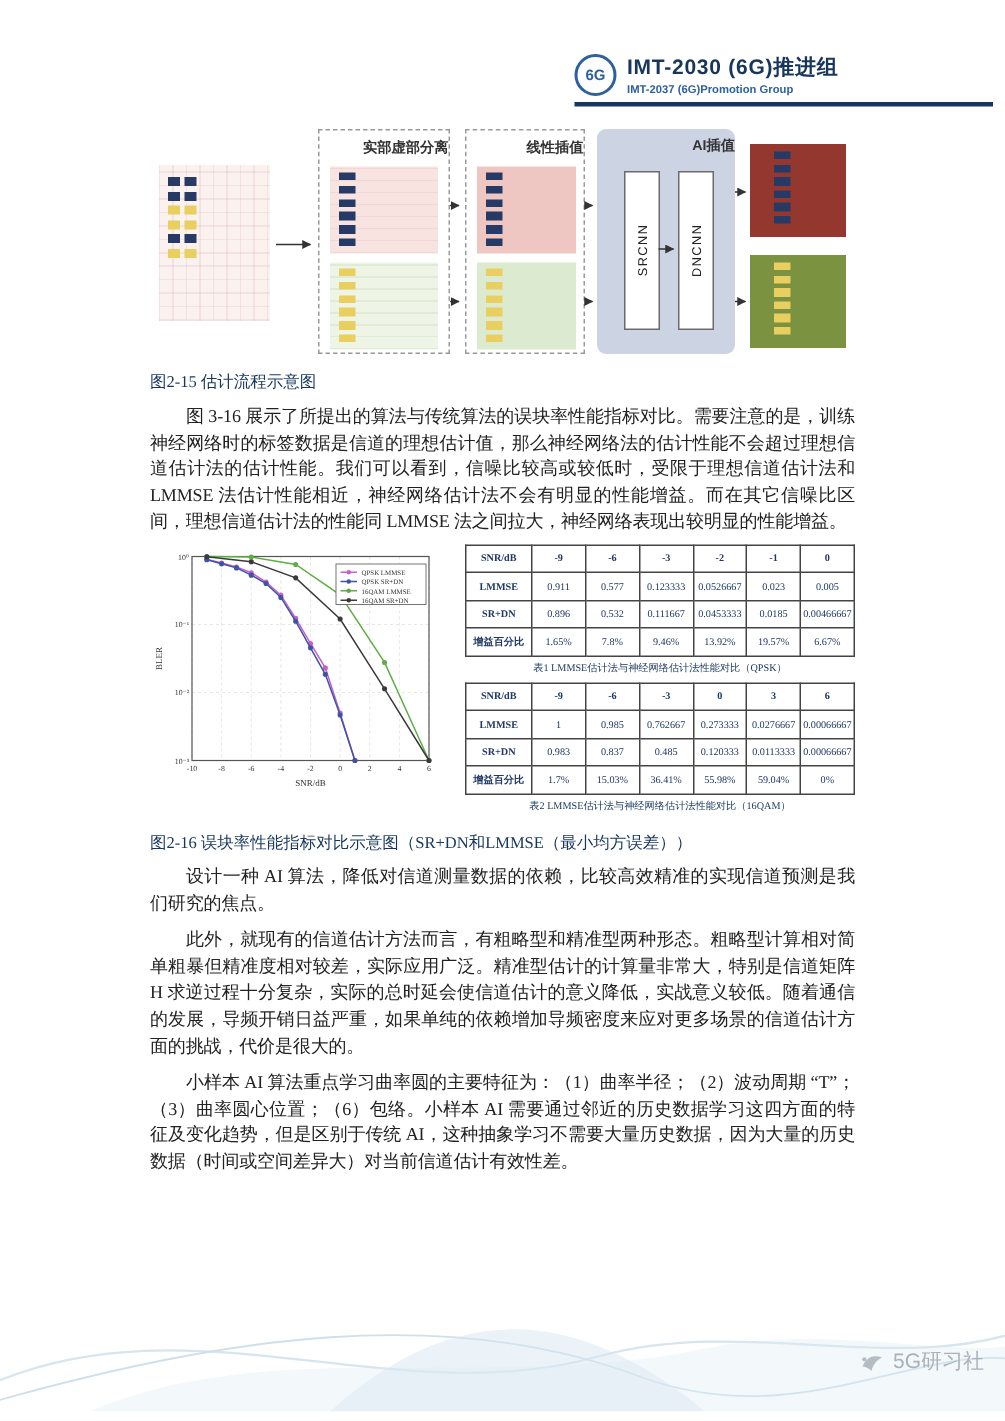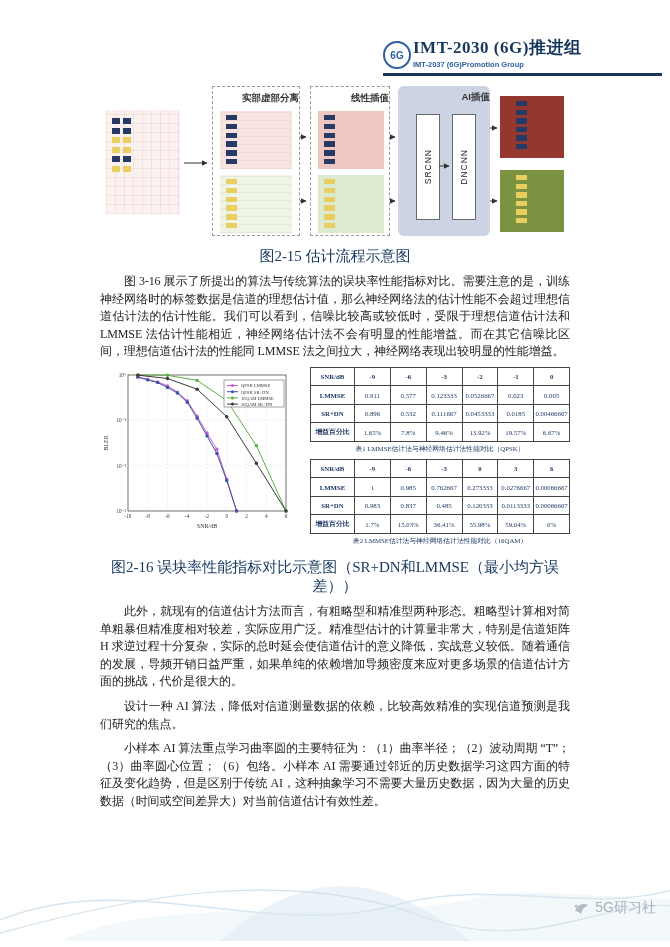--- a/index.html
+++ b/index.html
@@ -1,24 +1,24 @@
 <!DOCTYPE html>
 <html><head>
 <meta charset="utf-8">
 <style>
   html,body{margin:0;padding:0;background:#fafafa;}
   .page{position:relative;width:670px;height:947px;margin:0 auto;background:#fff;overflow:hidden;
         font-family:"Liberation Serif","DejaVu Serif",serif;color:#222;}
   
   .hdr{position:absolute;top:36px;left:383px;width:279px;}
-  .hdr-row{display:flex;align-items:flex-end;gap:2px;}
+  .hdr-row{display:flex;align-items:center;gap:7px;}
   .logo-circle{width:24px;height:24px;border-radius:50%;border:2px solid #2e5f9e;color:#2e5f9e;
        font-family:"Liberation Sans",sans-serif;font-weight:bold;font-size:10px;
        display:flex;align-items:center;justify-content:center;}
-  .logo-cn{font-family:Liberation Serif, serif;font-weight:bold;font-size:17px;color:#17365d;letter-spacing:.5px;}
+  .logo-cn{font-family:Liberation Sans, sans-serif;font-weight:bold;font-size:14px;color:#17365d;letter-spacing:.5px;}
   .logo-en{font-family:"Liberation Sans",sans-serif;font-size:7.5px;color:#2e5f9e;font-weight:bold;margin-top:1px;}
   .hdr-rule{margin-top:4px;height:2.5px;background:#17365d;}
   
   .content{position:absolute;left:100px;top:84px;width:470px;}
   
   .flowfig{position:relative;width:470px;height:156px;}
   .pilot{position:absolute;left:6px;top:26px;width:74px;height:104px;background:#fbf1ef;
      background-image:repeating-linear-gradient(0deg,rgba(200,160,160,.18) 0 1px,transparent 1px 9px),
                       repeating-linear-gradient(90deg,rgba(200,160,160,.18) 0 1px,transparent 1px 9px);}
   .stage{position:absolute;top:2px;height:150px;border:1px dashed #9a9a9a;background:#fff;box-sizing:border-box;}
@@ -41,21 +41,21 @@
   .module{position:absolute;top:30px;width:22px;height:104px;background:#fff;border:1px solid #6a6a6a;
       display:flex;align-items:center;justify-content:center;}
   .module span{writing-mode:vertical-rl;transform:rotate(180deg);
       font-family:"Liberation Sans",sans-serif;font-size:8.5px;color:#222;letter-spacing:1px;}
   .m1{left:316px;} .m2{left:352px;}
   .outblk{position:absolute;left:400px;width:64px;height:62px;}
   .out-red{top:12px;background:#93372f;}
   .out-olive{top:86px;background:#7b9340;}
   .outblk .sqcol{left:16px;top:5px;gap:3.2px;}
   .arrowsvg{position:absolute;left:0;top:0;width:470px;height:156px;pointer-events:none;}
-  .figcap{font-size:15px;color:#17365d;text-align:center;margin:7px 0 0 0;}
+  .figcap{font-size:11px;color:#17365d;text-align:left;margin:7px 0 0 0;}
   
   .para{font-size:12px;line-height:17.6px;text-align:justify;text-indent:2em;margin:7px 0 0 0;
         letter-spacing:-0.1px;}
   
   .fig216{display:flex;margin-top:6px;align-items:flex-start;}
   .chartbox{width:204px;height:176px;flex:none;}
   .tablescol{flex:1;margin-left:6px;}
   .dtable{width:100%;border-collapse:collapse;table-layout:fixed;}
   .dtable td,.dtable th{border:1px solid #444;font-family:"Liberation Serif",serif;
       font-size:6.8px;color:#1f3864;text-align:center;padding:0;height:17.5px;overflow:hidden;white-space:nowrap;}
@@ -404,22 +404,22 @@
                   <td class="">0%</td>
                 </tr>
               </tbody>
             </table>
           </div>
         <div class="tcap">表2 LMMSE估计法与神经网络估计法性能对比（16QAM）</div>
       </div>
     </div>
     <div class="figcap">图2-16 误块率性能指标对比示意图（SR+DN和LMMSE（最小均方误差））</div>
 
+    <p class="para">设计一种 AI 算法，降低对信道测量数据的依赖，比较高效精准的实现信道预测是我们研究的焦点。</p>
     <p class="para">此外，就现有的信道估计方法而言，有粗略型和精准型两种形态。粗略型计算相对简单粗暴但精准度相对较差，实际应用广泛。精准型估计的计算量非常大，特别是信道矩阵 H 求逆过程十分复杂，实际的总时延会使信道估计的意义降低，实战意义较低。随着通信的发展，导频开销日益严重，如果单纯的依赖增加导频密度来应对更多场景的信道估计方面的挑战，代价是很大的。</p>
-    <p class="para">设计一种 AI 算法，降低对信道测量数据的依赖，比较高效精准的实现信道预测是我们研究的焦点。</p>
     <p class="para">小样本 AI 算法重点学习曲率圆的主要特征为：（1）曲率半径；（2）波动周期 “T”；（3）曲率圆心位置；（6）包络。小样本 AI 需要通过邻近的历史数据学习这四方面的特征及变化趋势，但是区别于传统 AI，这种抽象学习不需要大量历史数据，因为大量的历史数据（时间或空间差异大）对当前信道估计有效性差。</p>
   </div>
 
   <svg class="waves" viewBox="0 0 670 92">
     <path d="M-20,80 C120,10 260,95 400,55 C500,28 600,70 690,35" fill="none" stroke="#d7e5ef" stroke-width="1.5"></path>
     <path d="M-20,90 C150,40 300,20 430,70 C540,108 620,40 690,60" fill="none" stroke="#cfe0ec" stroke-width="1.2"></path>
     <path d="M220,92 C300,20 380,18 470,92 Z" fill="rgba(213,228,240,0.45)"></path>
     <path d="M60,92 C180,40 330,80 470,50 C560,32 640,60 690,45 L690,92 Z" fill="rgba(222,234,243,0.35)"></path>
   </svg>
   <div class="watermark">

